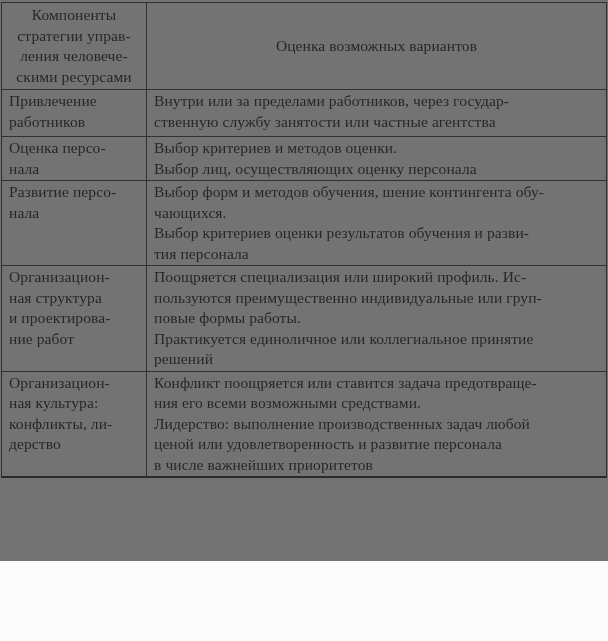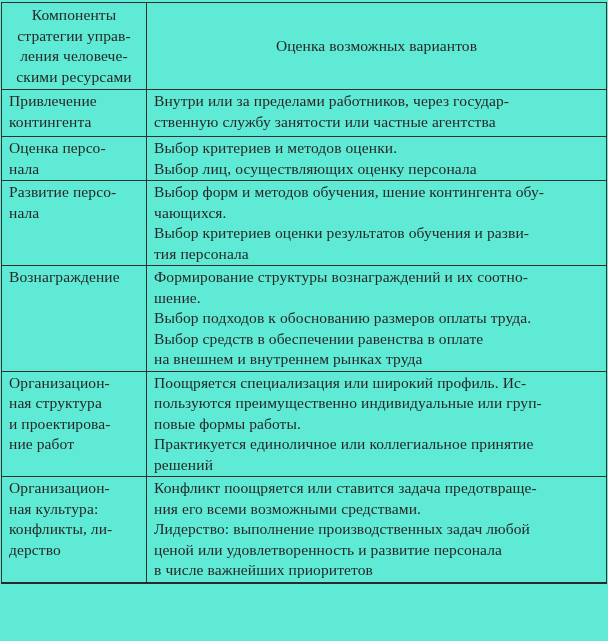--- a/index.html
+++ b/index.html
@@ -10,22 +10,22 @@
     width: 608px;
     height: 641px;
     background: #fbfbfb;
     font-family: "Liberation Serif", "DejaVu Serif", serif;
     color: #272727;
     overflow: hidden;
   }
   .page {
     position: relative;
     width: 608px;
-    height: 641px;
-    background: #5eead4;
+    height: 561px;
+    background: #737373;
   }
   table.hr-table {
     position: absolute;
     left: 1px;
     top: 2px;
     width: 605px;
     border-collapse: collapse;
     table-layout: fixed;
   }
   .hr-table th,
@@ -72,45 +72,37 @@
         <th>Компоненты
 стратегии управ-
 ления человече-
 скими ресурсами</th>
         <th>Оценка возможных вариантов</th>
       </tr>
     </thead>
     <tbody>
       <tr class="row-0">
         <td>Привлечение
-контингента</td>
+работников</td>
         <td>Внутри или за пределами работников, через государ-
 ственную службу занятости или частные агентства</td>
       </tr>
       <tr class="row-2">
         <td>Оценка персо-
 нала</td>
         <td>Выбор критериев и методов оценки.
 Выбор лиц, осуществляющих оценку персонала</td>
       </tr>
       <tr class="row-3">
         <td>Развитие персо-
 нала</td>
         <td>Выбор форм и методов обучения, шение контингента обу-
 чающихся.
 Выбор критериев оценки результатов обучения и разви-
 тия персонала</td>
-      </tr>
-      <tr class="row-4">
-        <td>Вознаграждение</td>
-        <td>Формирование структуры вознаграждений и их соотно-
-шение.
-Выбор подходов к обоснованию размеров оплаты труда.
-Выбор средств в обеспечении равенства в оплате
-на внешнем и внутреннем рынках труда</td>
       </tr>
       <tr class="row-5">
         <td>Организацион-
 ная структура
 и проектирова-
 ние работ</td>
         <td>Поощряется специализация или широкий профиль. Ис-
 пользуются преимущественно индивидуальные или груп-
 повые формы работы.
 Практикуется единоличное или коллегиальное принятие

